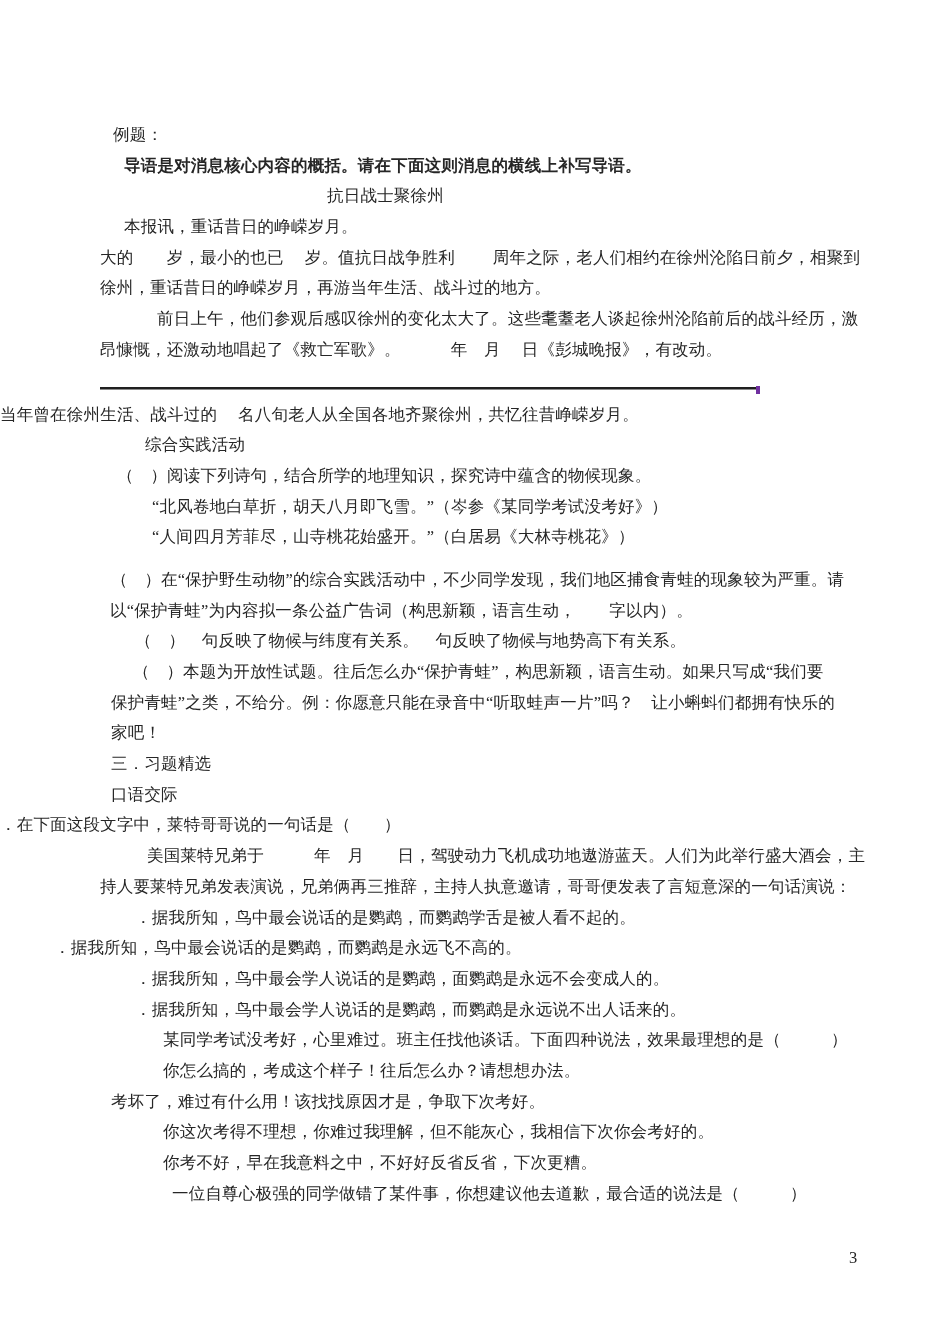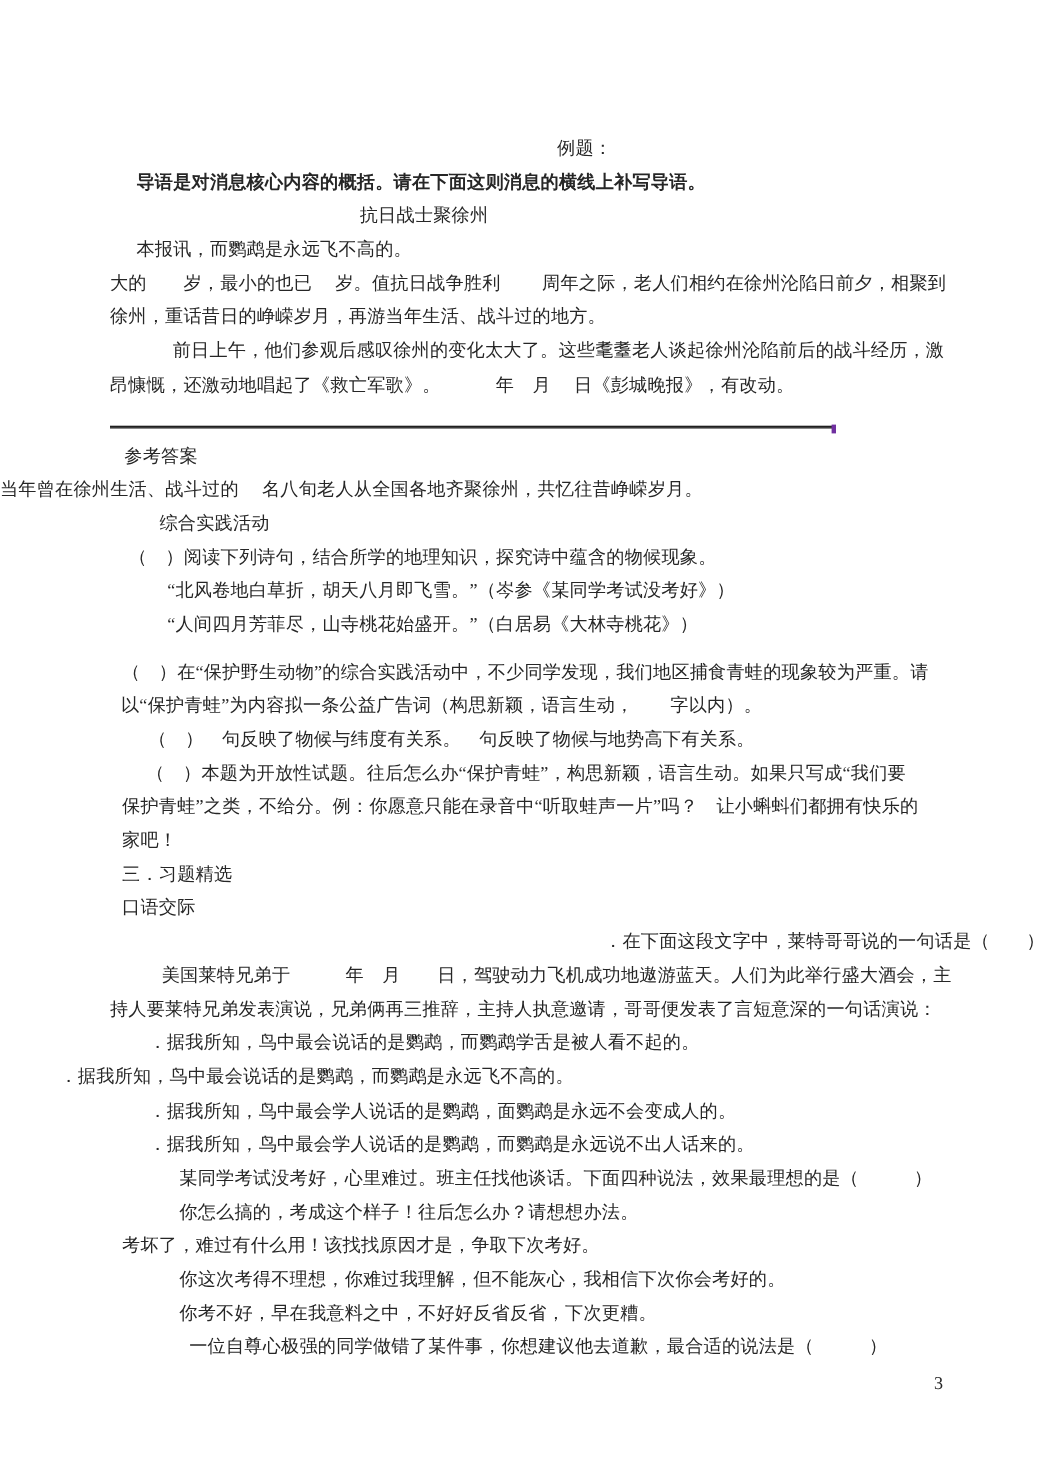--- a/index.html
+++ b/index.html
@@ -55,48 +55,47 @@
     top: 1246px;
     font-size: 16.5px;
     line-height: 24px;
   }
 </style>
 </head>
 <body>
 
 <div class="page" style="background: rgb(255, 255, 255); color: rgb(38, 38, 38);">
   <div class="doc" id="doc-lines">
-      <div class="line" style="padding-left: 113px; text-align: center;">例题：</div>
+      <div class="line" style="padding-left: 113px;">例题：</div>
       <div class="line" style="padding-left: 124px; font-weight: bold;">导语是对消息核心内容的概括。请在下面这则消息的横线上补写导语。</div>
       <div class="line" style="padding-left: 327px;">抗日战士聚徐州</div>
-      <div class="line" style="padding-left: 124px;">本报讯，而鹦鹉是永远飞不高的。</div>
+      <div class="line" style="padding-left: 124px;">本报讯，重话昔日的峥嵘岁月。</div>
       <div class="line" style="padding-left: 100px;">大的　　岁，最小的也已　 岁。值抗日战争胜利　　 周年之际，老人们相约在徐州沦陷日前夕，相聚到</div>
       <div class="line" style="padding-left: 100px;">徐州，重话昔日的峥嵘岁月，再游当年生活、战斗过的地方。</div>
       <div class="line" style="padding-left: 157px;">前日上午，他们参观后感叹徐州的变化太大了。这些耄耋老人谈起徐州沦陷前后的战斗经历，激</div>
       <div class="line" style="padding-left: 100px;">昂慷慨，还激动地唱起了《救亡军歌》。　　　年　月　 日《彭城晚报》，有改动。</div>
       <div class="rule-row">
         <div class="rule" style="left: 100px; width: 658px; border-top-color: rgb(31, 31, 31);">
           <span class="rule-cap" style="background: rgb(112, 48, 160);"></span>
         </div>
       </div>
-      <div class="line" style="padding-left: 113px;">参考答案</div>
       <div class="line" style="">当年曾在徐州生活、战斗过的　 名八旬老人从全国各地齐聚徐州，共忆往昔峥嵘岁月。</div>
       <div class="line" style="padding-left: 145px;">综合实践活动</div>
       <div class="line" style="padding-left: 117px;">（　）阅读下列诗句，结合所学的地理知识，探究诗中蕴含的物候现象。</div>
       <div class="line" style="padding-left: 152px;">“北风卷地白草折，胡天八月即飞雪。”（岑参《某同学考试没考好》）</div>
       <div class="line" style="padding-left: 152px;">“人间四月芳菲尽，山寺桃花始盛开。”（白居易《大林寺桃花》）</div>
       <div class="line" style="padding-left: 111px; margin-top: 12px;">（　）在“保护野生动物”的综合实践活动中，不少同学发现，我们地区捕食青蛙的现象较为严重。请</div>
       <div class="line" style="padding-left: 110px;">以“保护青蛙”为内容拟一条公益广告词（构思新颖，语言生动，　　字以内）。</div>
       <div class="line" style="padding-left: 135px;">（　）　句反映了物候与纬度有关系。　句反映了物候与地势高下有关系。</div>
       <div class="line" style="padding-left: 133px;">（　）本题为开放性试题。往后怎么办“保护青蛙”，构思新颖，语言生动。如果只写成“我们要</div>
       <div class="line" style="padding-left: 111px;">保护青蛙”之类，不给分。例：你愿意只能在录音中“听取蛙声一片”吗？　让小蝌蚪们都拥有快乐的</div>
       <div class="line" style="padding-left: 111px;">家吧！</div>
       <div class="line" style="padding-left: 111px;">三．习题精选</div>
       <div class="line" style="padding-left: 111px;">口语交际</div>
-      <div class="line" style=" text-align: right;">．在下面这段文字中，莱特哥哥说的一句话是（　　）</div>
+      <div class="line" style="">．在下面这段文字中，莱特哥哥说的一句话是（　　）</div>
       <div class="line" style="padding-left: 147px;">美国莱特兄弟于　　　年　月　　日，驾驶动力飞机成功地遨游蓝天。人们为此举行盛大酒会，主</div>
       <div class="line" style="padding-left: 100px;">持人要莱特兄弟发表演说，兄弟俩再三推辞，主持人执意邀请，哥哥便发表了言短意深的一句话演说：</div>
       <div class="line" style="padding-left: 135px;">．据我所知，鸟中最会说话的是鹦鹉，而鹦鹉学舌是被人看不起的。</div>
       <div class="line" style="padding-left: 54px;">．据我所知，鸟中最会说话的是鹦鹉，而鹦鹉是永远飞不高的。</div>
       <div class="line" style="padding-left: 135px;">．据我所知，鸟中最会学人说话的是鹦鹉，面鹦鹉是永远不会变成人的。</div>
       <div class="line" style="padding-left: 135px;">．据我所知，鸟中最会学人说话的是鹦鹉，而鹦鹉是永远说不出人话来的。</div>
       <div class="line" style="padding-left: 163px;">某同学考试没考好，心里难过。班主任找他谈话。下面四种说法，效果最理想的是（　　　）</div>
       <div class="line" style="padding-left: 163px;">你怎么搞的，考成这个样子！往后怎么办？请想想办法。</div>
       <div class="line" style="padding-left: 111px;">考坏了，难过有什么用！该找找原因才是，争取下次考好。</div>
       <div class="line" style="padding-left: 163px;">你这次考得不理想，你难过我理解，但不能灰心，我相信下次你会考好的。</div>

